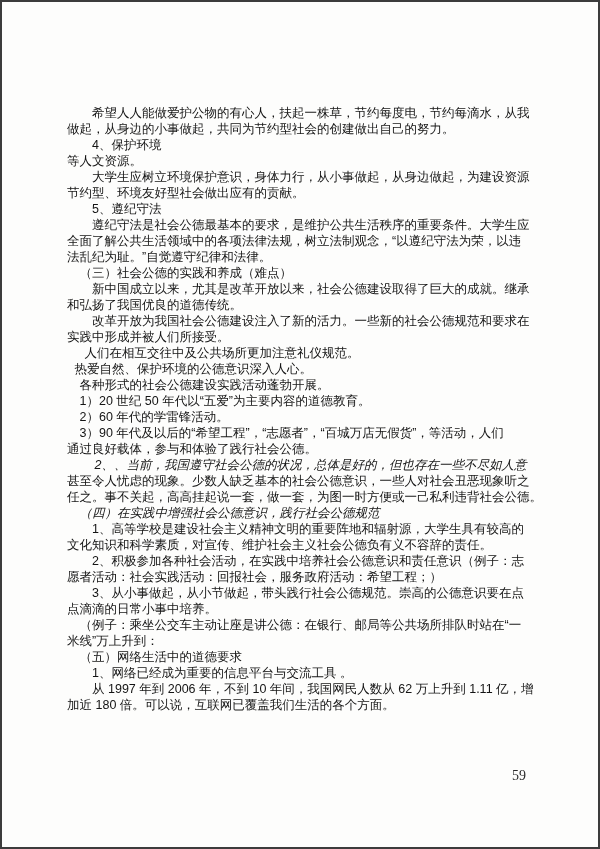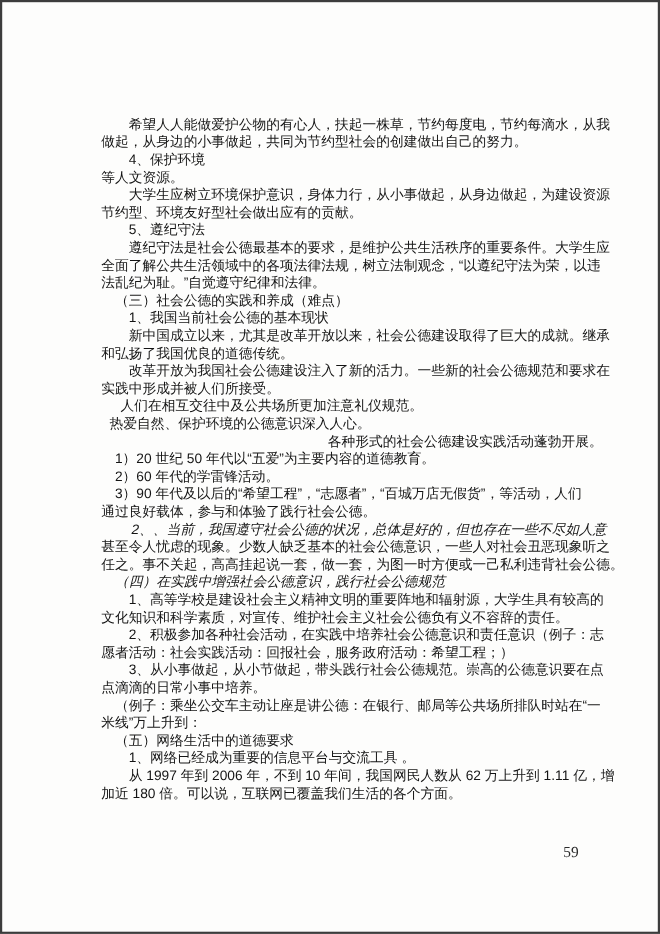--- a/index.html
+++ b/index.html
@@ -13,21 +13,21 @@
     width: 600px;
     height: 849px;
     background: #fdfdfc;
     border: 2px solid #3c3c3c;
     overflow: hidden;
     font-family: "Liberation Sans", "DejaVu Sans", sans-serif;
   }
   .body-text {
     position: absolute;
     top: 103px;
-    left: 90px;
+    left: 65px;
     right: 50px;
   }
   .line {
     font-size: 12.5px;
     line-height: 16px;
     height: 16px;
     color: #141414;
     white-space: nowrap;
     letter-spacing: 0px;
     font-weight: 500;
@@ -50,37 +50,36 @@
       <div class="line" style="padding-left: 0px;">做起，从身边的小事做起，共同为节约型社会的创建做出自己的努力。</div>
       <div class="line" style="padding-left: 25px;">4、保护环境</div>
       <div class="line" style="padding-left: 0px;">等人文资源。</div>
       <div class="line" style="padding-left: 25px;">大学生应树立环境保护意识，身体力行，从小事做起，从身边做起，为建设资源</div>
       <div class="line" style="padding-left: 0px;">节约型、环境友好型社会做出应有的贡献。</div>
       <div class="line" style="padding-left: 25px;">5、遵纪守法</div>
       <div class="line" style="padding-left: 25px;">遵纪守法是社会公德最基本的要求，是维护公共生活秩序的重要条件。大学生应</div>
       <div class="line" style="padding-left: 0px;">全面了解公共生活领域中的各项法律法规，树立法制观念，“以遵纪守法为荣，以违</div>
       <div class="line" style="padding-left: 0px;">法乱纪为耻。”自觉遵守纪律和法律。</div>
       <div class="line" style="padding-left: 12.5px;">（三）社会公德的实践和养成（难点）</div>
-      <div class="line" style="padding-left: 25px;">1、我国当前社会公德的基本现状</div>
       <div class="line" style="padding-left: 25px;">新中国成立以来，尤其是改革开放以来，社会公德建设取得了巨大的成就。继承</div>
       <div class="line" style="padding-left: 0px;">和弘扬了我国优良的道德传统。</div>
       <div class="line" style="padding-left: 25px;">改革开放为我国社会公德建设注入了新的活力。一些新的社会公德规范和要求在</div>
       <div class="line" style="padding-left: 0px;">实践中形成并被人们所接受。</div>
       <div class="line" style="padding-left: 17.5px;">人们在相互交往中及公共场所更加注意礼仪规范。</div>
       <div class="line" style="padding-left: 7.5px;">热爱自然、保护环境的公德意识深入人心。</div>
-      <div class="line" style="padding-left: 12.5px; text-align: right;">各种形式的社会公德建设实践活动蓬勃开展。</div>
+      <div class="line" style="padding-left: 12.5px;">各种形式的社会公德建设实践活动蓬勃开展。</div>
       <div class="line" style="padding-left: 12.5px;">1）20 世纪 50 年代以“五爱”为主要内容的道德教育。</div>
       <div class="line" style="padding-left: 12.5px;">2）60 年代的学雷锋活动。</div>
       <div class="line" style="padding-left: 12.5px;">3）90 年代及以后的“希望工程”，“志愿者”，“百城万店无假货”，等活动，人们</div>
       <div class="line" style="padding-left: 0px;">通过良好载体，参与和体验了践行社会公德。</div>
       <div class="line" style="padding-left: 27.5px; font-style: italic;">2、、当前，我国遵守社会公德的状况，总体是好的，但也存在一些不尽如人意</div>
       <div class="line" style="padding-left: 0px;">甚至令人忧虑的现象。少数人缺乏基本的社会公德意识，一些人对社会丑恶现象听之</div>
       <div class="line" style="padding-left: 0px;">任之。事不关起，高高挂起说一套，做一套，为图一时方便或一己私利违背社会公德。</div>
       <div class="line" style="padding-left: 12.5px; font-style: italic;">（四）在实践中增强社会公德意识，践行社会公德规范</div>
-      <div class="line" style="padding-left: 25px; text-align: center;">1、高等学校是建设社会主义精神文明的重要阵地和辐射源，大学生具有较高的</div>
+      <div class="line" style="padding-left: 25px;">1、高等学校是建设社会主义精神文明的重要阵地和辐射源，大学生具有较高的</div>
       <div class="line" style="padding-left: 0px;">文化知识和科学素质，对宣传、维护社会主义社会公德负有义不容辞的责任。</div>
       <div class="line" style="padding-left: 25px;">2、积极参加各种社会活动，在实践中培养社会公德意识和责任意识（例子：志</div>
       <div class="line" style="padding-left: 0px;">愿者活动：社会实践活动：回报社会，服务政府活动：希望工程；）</div>
       <div class="line" style="padding-left: 25px;">3、从小事做起，从小节做起，带头践行社会公德规范。崇高的公德意识要在点</div>
       <div class="line" style="padding-left: 0px;">点滴滴的日常小事中培养。</div>
       <div class="line" style="padding-left: 12.5px;">（例子：乘坐公交车主动让座是讲公德：在银行、邮局等公共场所排队时站在“一</div>
       <div class="line" style="padding-left: 0px;">米线”万上升到：</div>
       <div class="line" style="padding-left: 12.5px;">（五）网络生活中的道德要求</div>
       <div class="line" style="padding-left: 25px;">1、网络已经成为重要的信息平台与交流工具 。</div>
       <div class="line" style="padding-left: 25px;">从 1997 年到 2006 年，不到 10 年间，我国网民人数从 62 万上升到 1.11 亿，增</div>

